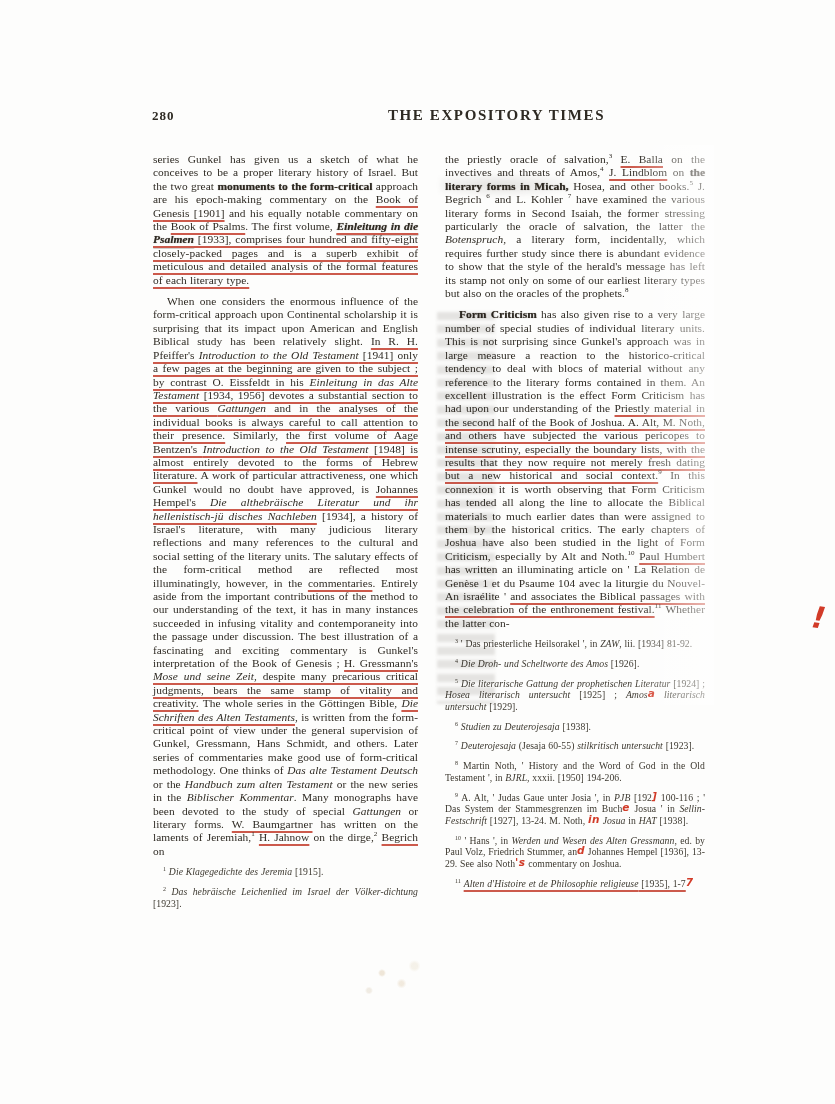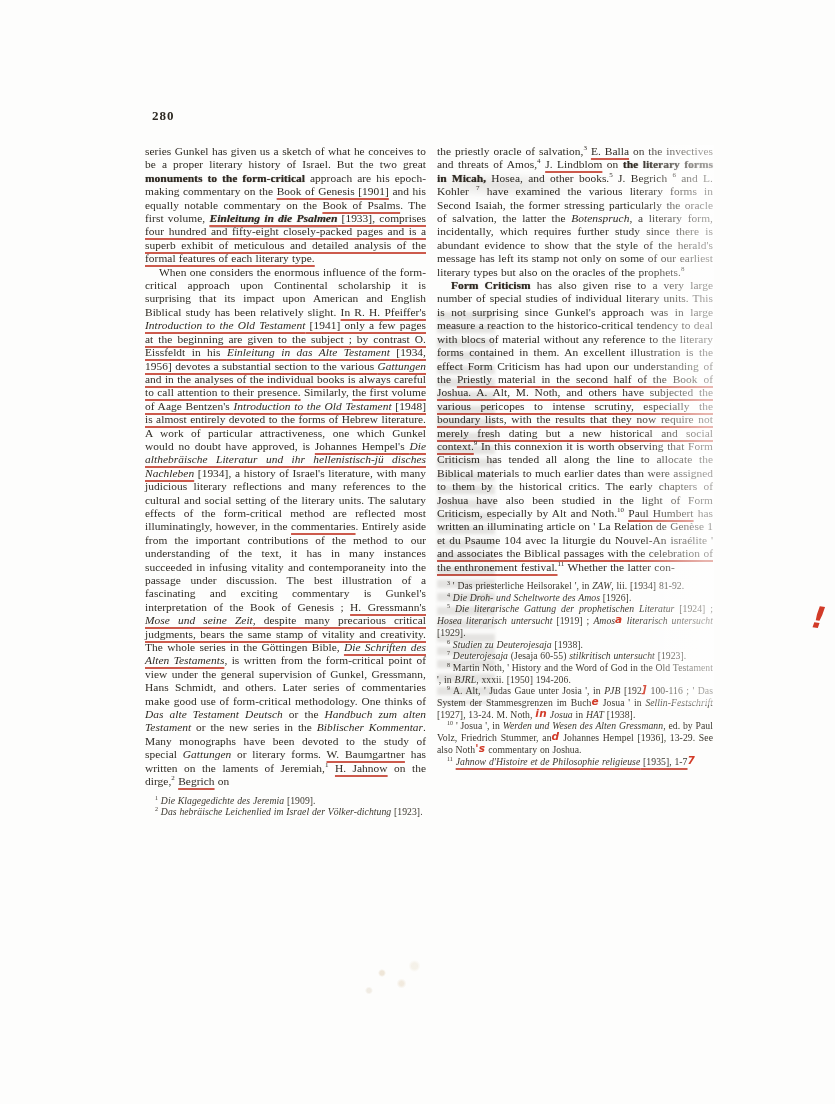--- a/index.html
+++ b/index.html
@@ -26,21 +26,21 @@
     white-space:nowrap;
   }
   .column{
     position:absolute;top:145px;
     font-size:11.4px;line-height:13.4px;
     text-align:justify;letter-spacing:0.05px;
     word-spacing:0.3px;
   }
   .column-left{left:145px;width:281px;}
   .column-right{left:437px;width:276px;}
-  p{margin:0;}
+  p{margin:8px;}
   .body-para.indent{text-indent:14px;font-family:Liberation Serif, serif;}
   sup{font-size:0.62em;line-height:0;}
   .seg-i{font-style:italic;}
   .seg-u{
     text-decoration:underline;
     text-decoration-color:var(--red-line);
     text-decoration-thickness:1.6px;
     text-underline-offset:2.6px;
     text-decoration-skip-ink:none;
   }
@@ -85,42 +85,43 @@
       radial-gradient(circle at 30% 55%, rgba(170,140,90,0.15) 0 2px, rgba(170,140,90,0) 4px),
       radial-gradient(circle at 65% 20%, rgba(190,160,100,0.12) 0 3px, rgba(190,160,100,0) 6px);
     filter:blur(0.5px);pointer-events:none;
   }
 </style>
 </head>
 <body>
 
 <div class="page">
   <div class="page-number">280</div>
+  <div class="journal-title">THE EXPOSITORY TIMES</div>
 
   <div class="column column-left" id="col-left">
       <p class="body-para"><span>series Gunkel has given us a sketch of what he conceives to be a proper literary history of Israel. But the two great </span><span class="seg-sm">monuments to the form-critical</span><span> approach are his epoch-making commentary on the </span><span class="seg-u">Book of Genesis [1901]</span><span> and his equally notable commentary on the </span><span class="seg-u">Book of Psalms</span><span>. The first volume, </span><span class="seg-i seg-u seg-sm">Einleitung in die Psalmen</span><span class="seg-u"> [1933], comprises four hundred and fifty-eight closely-packed pages and is a superb exhibit of meticulous and detailed analysis of the formal features of each literary type.</span></p>
       <p class="body-para indent"><span>When one considers the enormous influence of the form-critical approach upon Continental scholarship it is surprising that its impact upon American and English Biblical study has been relatively slight. </span><span class="seg-u">In R. H. Pfeiffer's </span><span class="seg-i seg-u">Introduction to the Old Testament</span><span class="seg-u"> [1941] only a few pages at the beginning are given to the subject ; by contrast O. Eissfeldt in his </span><span class="seg-i seg-u">Einleitung in das Alte Testament</span><span class="seg-u"> [1934, 1956] devotes a substantial section to the various </span><span class="seg-i seg-u">Gattungen</span><span class="seg-u"> and in the analyses of the individual books is always careful to call attention to their presence.</span><span> Similarly, </span><span class="seg-u">the first volume of Aage Bentzen's </span><span class="seg-i seg-u">Introduction to the Old Testament</span><span class="seg-u"> [1948] is almost entirely devoted to the forms of Hebrew literature.</span><span> A work of particular attractiveness, one which Gunkel would no doubt have approved, is </span><span class="seg-u">Johannes Hempel's </span><span class="seg-i seg-u">Die althebräische Literatur und ihr hellenistisch-jü disches Nachleben</span><span> [1934], a history of Israel's literature, with many judicious literary reflections and many references to the cultural and social setting of the literary units. The salutary effects of the form-critical method are reflected most illuminatingly, however, in the </span><span class="seg-u">commentaries</span><span>. Entirely aside from the important contributions of the method to our understanding of the text, it has in many instances succeeded in infusing vitality and contemporaneity into the passage under discussion. The best illustration of a fascinating and exciting commentary is Gunkel's interpretation of the Book of Genesis ; </span><span class="seg-u">H. Gressmann's </span><span class="seg-i seg-u">Mose und seine Zeit</span><span class="seg-u">, despite many precarious critical judgments, bears the same stamp of vitality and creativity.</span><span> The whole series in the Göttingen Bible, </span><span class="seg-i seg-u">Die Schriften des Alten Testaments</span><span>, is written from the form-critical point of view under the general supervision of Gunkel, Gressmann, Hans Schmidt, and others. Later series of commentaries make good use of form-critical methodology. One thinks of </span><span class="seg-i">Das alte Testament Deutsch</span><span> or the </span><span class="seg-i">Handbuch zum alten Testament</span><span> or the new series in the </span><span class="seg-i">Biblischer Kommentar</span><span>. Many monographs have been devoted to the study of special </span><span class="seg-i">Gattungen</span><span> or literary forms. </span><span class="seg-u">W. Baumgartner</span><span> has written on the laments of Jeremiah,</span><sup>1</sup><span> </span><span class="seg-u">H. Jahnow</span><span> on the dirge,</span><sup>2</sup><span> </span><span class="seg-u">Begrich</span><span> on</span></p>
       <div class="footnotes">
-        <p class="footnote"><sup>1</sup> <span class="seg-i">Die Klagegedichte des Jeremia</span><span> [1909].</span></p>
+        <p class="footnote"><sup>1</sup> <span class="seg-i">Die Klagegedichte des Jeremia</span><span> [1915].</span></p>
         <p class="footnote"><sup>2</sup> <span class="seg-i">Das hebräische Leichenlied im Israel der Völker-dichtung</span><span> [1923].</span></p>
       </div>
     </div>
   <div class="column column-right" id="col-right">
       <p class="body-para"><span>the priestly oracle of salvation,</span><sup>3</sup><span> </span><span class="seg-u">E. Balla</span><span> on the invectives and threats of Amos,</span><sup>4</sup><span> </span><span class="seg-u">J. Lindblom</span><span> on </span><span class="seg-sm">the literary forms in Micah,</span><span> Hosea, and other books.</span><sup>5</sup><span> J. Begrich </span><sup>6</sup><span> and L. Kohler </span><sup>7</sup><span> have examined the various literary forms in Second Isaiah, the former stressing particularly the oracle of salvation, the latter the </span><span class="seg-i">Botenspruch</span><span>, a literary form, incidentally, which requires further study since there is abundant evidence to show that the style of the herald's message has left its stamp not only on some of our earliest literary types but also on the oracles of the prophets.</span><sup>8</sup></p>
       <p class="body-para indent"><span class="seg-sm">Form Criticism</span><span> has also given rise to a very large number of special studies of individual literary units. This is not surprising since Gunkel's approach was in large measure a reaction to the historico-critical tendency to deal with blocs of material without any reference to the literary forms contained in them. An excellent illustration is the effect Form Criticism has had upon our understanding of the </span><span class="seg-u">Priestly material in the second half of the Book of Joshua. A. Alt, M. Noth, and others have subjected the various pericopes to intense scrutiny, especially the boundary lists, with the results that they now require not merely fresh dating but a new historical and social context.</span><sup>9</sup><span> In this connexion it is worth observing that Form Criticism has tended all along the line to allocate the Biblical materials to much earlier dates than were assigned to them by the historical critics. The early chapters of Joshua have also been studied in the light of Form Criticism, especially by Alt and Noth.</span><sup>10</sup><span> </span><span class="seg-u">Paul Humbert</span><span> has written an illuminating article on ' La Relation de Genèse 1 et du Psaume 104 avec la liturgie du Nouvel-An israélite ' </span><span class="seg-u">and associates the Biblical passages with the celebration of the enthronement festival.</span><sup>11</sup><span> Whether the latter con-</span></p>
       <div class="footnotes">
         <p class="footnote"><sup>3</sup> <span>' Das priesterliche Heilsorakel ', in </span><span class="seg-i">ZAW</span><span>, lii. [1934] 81-92.</span></p>
         <p class="footnote"><sup>4</sup> <span class="seg-i">Die Droh- und Scheltworte des Amos</span><span> [1926].</span></p>
-        <p class="footnote"><sup>5</sup> <span class="seg-i">Die literarische Gattung der prophetischen Literatur</span><span> [1924] ; </span><span class="seg-i">Hosea literarisch untersucht</span><span> [1919] ; </span><span class="seg-i">Amos</span><span class="seg-r">a</span><span> </span><span class="seg-i">literarisch untersucht</span><span> [1929].</span></p>
+        <p class="footnote"><sup>5</sup> <span class="seg-i">Die literarische Gattung der prophetischen Literatur</span><span> [1924] ; </span><span class="seg-i">Hosea literarisch untersucht</span><span> [1925] ; </span><span class="seg-i">Amos</span><span class="seg-r">a</span><span> </span><span class="seg-i">literarisch untersucht</span><span> [1929].</span></p>
         <p class="footnote"><sup>6</sup> <span class="seg-i">Studien zu Deuterojesaja</span><span> [1938].</span></p>
         <p class="footnote"><sup>7</sup> <span class="seg-i">Deuterojesaja</span><span> (Jesaja 60-55) </span><span class="seg-i">stilkritisch untersucht</span><span> [1923].</span></p>
         <p class="footnote"><sup>8</sup> <span>Martin Noth, ' History and the Word of God in the Old Testament ', in </span><span class="seg-i">BJRL</span><span>, xxxii. [1950] 194-206.</span></p>
         <p class="footnote"><sup>9</sup> <span>A. Alt, ' Judas Gaue unter Josia ', in </span><span class="seg-i">PJB</span><span> [192</span><span class="seg-r">]</span><span> 100-116 ; ' Das System der Stammesgrenzen im Buch</span><span class="seg-r">e</span><span> Josua ' in </span><span class="seg-i">Sellin-Festschrift</span><span> [1927], 13-24. M. Noth, </span><span class="seg-r">in</span><span> </span><span class="seg-i">Josua</span><span> in </span><span class="seg-i">HAT</span><span> [1938].</span></p>
-        <p class="footnote"><sup>10</sup> <span>' Josua ', in </span><span class="seg-i">Werden und Wesen des Alten Gressmann</span><span>, ed. by Paul Volz, Friedrich Stummer, an</span><span class="seg-r">d</span><span> Johannes Hempel [1936], 13-29. See also Noth</span><span class="seg-r">'s</span><span> commentary on Joshua.</span></p>
-        <p class="footnote"><sup>11</sup> <span class="seg-i seg-u">Jahnow d'Histoire et de Philosophie religieuse</span><span class="seg-u"> [1935], 1-7</span><span class="seg-r">7</span></p>
+        <p class="footnote"><sup>10</sup> <span>' Hans ', in </span><span class="seg-i">Werden und Wesen des Alten Gressmann</span><span>, ed. by Paul Volz, Friedrich Stummer, an</span><span class="seg-r">d</span><span> Johannes Hempel [1936], 13-29. See also Noth</span><span class="seg-r">'s</span><span> commentary on Joshua.</span></p>
+        <p class="footnote"><sup>11</sup> <span class="seg-i seg-u">Alten d'Histoire et de Philosophie religieuse</span><span class="seg-u"> [1935], 1-7</span><span class="seg-r">7</span></p>
       </div>
     </div>
 
   <div class="scan-smudge"></div>
   <div class="scan-smudge-top"></div>
   <div class="scan-fade"></div>
   <div class="scan-stain"></div>
 <div class="handmark" style="left: 812px; top: 600px; font-size: 30px; transform: rotate(8deg);">!</div>
   </div>
 

